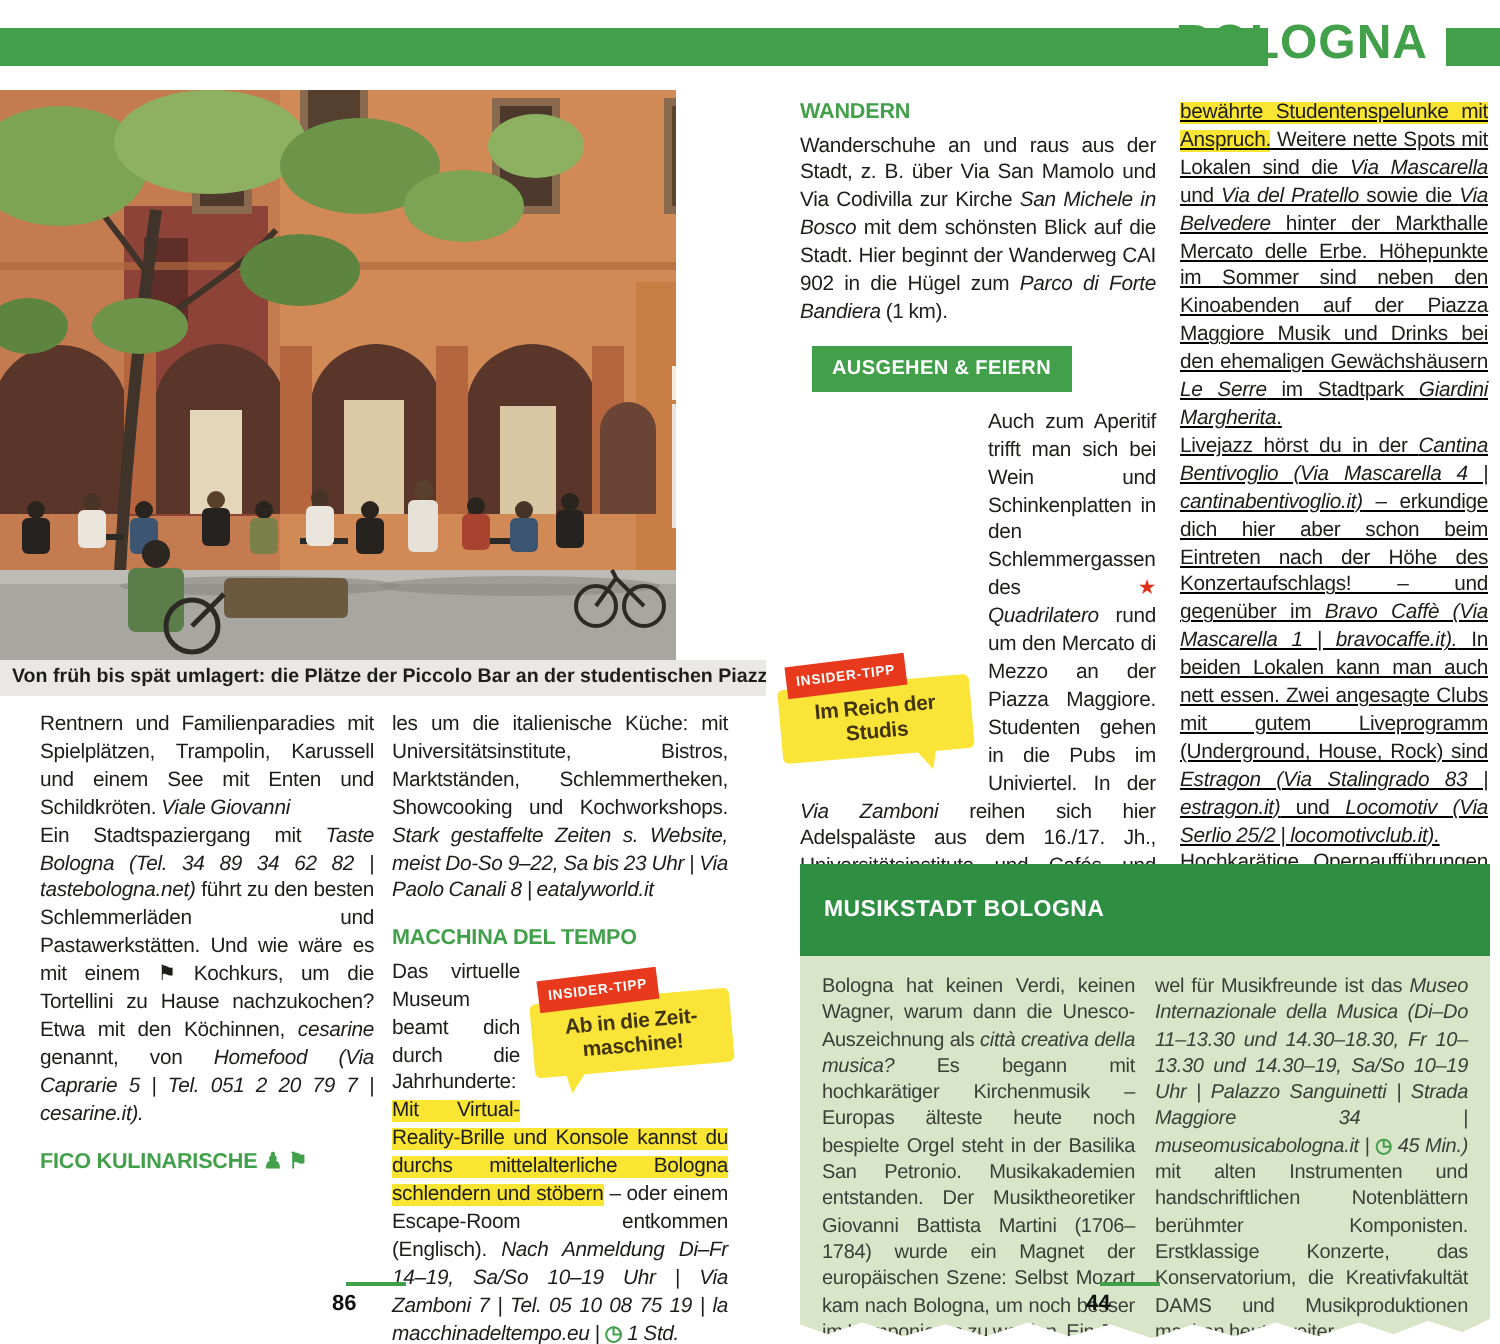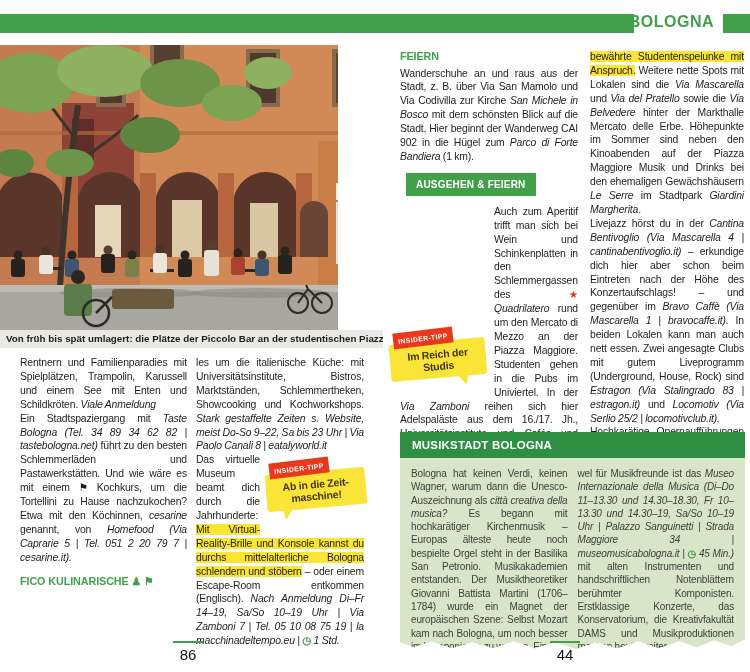--- a/index.html
+++ b/index.html
@@ -9,33 +9,33 @@
     --highlight-yellow:#f9e532;
     --badge-red:#e8391c;
     --bubble-yellow:#fbe438;
   }
   html,body{margin:0;padding:0;background:#fff;}
   .sheet{position:relative;width:750px;height:672px;background:#fff;overflow:hidden;
          font-family:"Liberation Sans",sans-serif;}
   
   .topbar{position:absolute;left:0;top:14px;width:634px;height:19px;background:var(--accent-green);}
   .toptitle{position:absolute;top:10px;right:36px;color:var(--accent-green);
-            font-size:16px;font-weight:bold;letter-spacing:.5px;line-height:24px;}
+            font-size:24px;font-weight:bold;letter-spacing:.5px;line-height:24px;}
   .topsquare{position:absolute;left:723px;top:14px;width:27px;height:19px;background:var(--accent-green);}
   
   .photo{position:absolute;left:0;top:45px;width:338px;height:285px;margin:0;overflow:hidden;}
   .caption{position:absolute;left:0;top:330px;width:377px;height:18px;line-height:18px;
            background:#e9e8e4;color:#1d1d1b;font-size:9.8px;font-weight:bold;padding-left:6px;
            white-space:nowrap;overflow:hidden;}
   
   .col{position:absolute;}
   .col1{left:20px;top:356px;width:167px;}
   .col2{left:196px;top:356px;width:168px;}
   .col3{left:400px;top:50px;width:178px;}
-  .col4{left:590px;top:50px;width:154px;}
+  .col4{left:590px;top:50px;width:154px;text-decoration:underline;}
   .para{margin:0;font-size:10.4px;line-height:13.9px;text-align:justify;color:#1d1d1b;
         letter-spacing:-.15px;word-spacing:-.3px;}
   .ghead{margin:10px 0 3px;font-size:10.8px;line-height:13.5px;font-weight:bold;
          color:var(--accent-green);letter-spacing:-.1px;}
   .ghead.first{margin-top:0;}
   .i{font-style:italic;}
   .hl{background:var(--highlight-yellow);}
   .hli{background:var(--highlight-yellow);font-style:italic;}
   .red{color:#e0301e;}
   .grn{color:var(--accent-green);font-weight:bold;}
@@ -52,29 +52,29 @@
               border-radius:3px;transform:rotate(-5deg);padding:8px 3px 6px;text-align:center;
               font-weight:bold;font-size:10.5px;line-height:11.5px;color:#43350b;}
   .tip-bubble::after{content:"";position:absolute;bottom:-9px;left:14px;border-style:solid;
               border-width:10px 5px 0 5px;border-color:var(--bubble-yellow) transparent transparent transparent;
               transform:skewX(-15deg);}
   .tip-left .tip-bubble::after{left:auto;right:18px;transform:skewX(15deg);}
   .tline{display:block;}
   
   .musik{position:absolute;left:400px;top:432px;width:345px;}
   .musik-head{background:var(--box-green-dark);color:#fff;font-weight:bold;font-size:11.5px;
-              line-height:14px;padding:6px 12px;letter-spacing:.2px;}
+              line-height:14px;padding:16px 12px;letter-spacing:.2px;}
   .musik-body{background:var(--box-green-light);display:flex;gap:10px;padding:9px 11px 18px;height:168px;
               clip-path:polygon(0 0,100% 0,100% 93%,96% 96.5%,91% 93.5%,86% 97%,81% 94%,75% 97.5%,
                 69% 94%,63% 97.5%,57% 94.5%,51% 98%,45% 94.5%,39% 97.5%,33% 94%,27% 97.5%,
                 21% 94.5%,15% 97.5%,9% 94%,4% 97%,0 94.5%);}
   .musik-col{flex:1;font-size:10px;line-height:13.3px;text-align:justify;color:#3a3f38;
              letter-spacing:-.15px;word-spacing:-.3px;}
   
-  .pgfoot{position:absolute;width:44px;text-align:center;font-weight:normal;font-size:15px;color:#111;}
+  .pgfoot{position:absolute;width:44px;font-weight:bold;font-size:11px;color:#111;}
   .pgline{display:block;width:30px;height:2px;background:var(--accent-green);margin:0 auto 3px;}
 </style>
 </head>
 <body>
 
 <div class="sheet">
 
   <div class="topbar"></div>
   <div class="toptitle">BOLOGNA</div>
   <div class="topsquare"></div>
@@ -181,41 +181,42 @@
       <g>
         <circle cx="96" cy="268" r="13" stroke="#2c2a26" stroke-width="2.5" fill="none"></circle>
         <rect x="112" y="244" width="62" height="20" rx="3" fill="#6b5a3f"></rect>
         <path d="M112 252 L96 268" stroke="#2c2a26" stroke-width="2.5"></path>
       </g>
     </svg>
   </figure>
   <div class="caption">Von früh bis spät umlagert: die Plätze der Piccolo Bar an der studentischen Piazza Verdi</div>
 
   <div class="col col1">
-    <p class="para"><span>Rentnern und Familienparadies mit Spielplätzen, Trampolin, Karussell und einem See mit Enten und Schildkröten. </span><span class="i">Viale Anmeldung</span></p>
+    <p class="para"><span>Rentnern und Familienparadies mit Spielplätzen, Trampolin, Karussell und einem See mit Enten und Schildkröten. </span><span class="i">Viale Giovanni</span></p>
     <p class="para"><span>Ein Stadtspaziergang mit </span><span class="i">Taste Bologna (Tel. 34 89 34 62 82 | tastebologna.net)</span><span> führt zu den besten Schlemmerläden und Pastawerkstätten. Und wie wäre es mit einem </span><span>⚑</span><span> Kochkurs, um die Tortellini zu Hause nachzukochen? Etwa mit den Köchinnen, </span><span class="i">cesarine</span><span> genannt, von </span><span class="i">Homefood (Via Caprarie 5 | Tel. 051 2 20 79 7 | cesarine.it).</span></p>
     <h3 class="ghead"><span>FICO KULINARISCHE </span><span>♟</span><span> </span><span>⚑</span></h3>
   </div>
 
   <div class="col col2">
     <p class="para"><span>les um die italienische Küche: mit Universitätsinstitute, Bistros, Marktständen, Schlemmertheken, Showcooking und Kochworkshops. </span><span class="i">Stark gestaffelte Zeiten s. Website, meist Do-So 9–22, Sa bis 23 Uhr | Via Paolo Canali 8 | eatalyworld.it</span></p>
+    <h3 class="ghead">MACCHINA DEL TEMPO</h3>
     <p class="para">
       <span class="tip-badge tip-right">
         <span class="tip-label">INSIDER-TIPP</span>
         <span class="tip-bubble">
           <span class="tline">Ab in die Zeit-</span>
           <span class="tline">maschine!</span>
         </span>
       </span>
       <span><span>Das virtuelle Museum beamt dich durch die Jahrhunderte: </span><span class="hl">Mit Virtual-Reality-Brille und Konsole kannst du durchs mittelalterliche Bologna schlendern und stöbern</span><span> – oder einem Escape-Room entkommen (Englisch). </span><span class="i">Nach Anmeldung Di–Fr 14–19, Sa/So 10–19 Uhr | Via Zamboni 7 | Tel. 05 10 08 75 19 | la macchinadeltempo.eu | </span><span class="grn">◷</span><span class="i"> 1 Std.</span></span>
     </p>
   </div>
 
   <div class="col col3">
-    <h3 class="ghead first">FEIERN</h3>
+    <h3 class="ghead first">WANDERN</h3>
     <p class="para"><span>Wanderschuhe an und raus aus der Stadt, z. B. über Via San Mamolo und Via Codivilla zur Kirche </span><span class="i">San Michele in Bosco</span><span> mit dem schönsten Blick auf die Stadt. Hier beginnt der Wanderweg CAI 902 in die Hügel zum </span><span class="i">Parco di Forte Bandiera</span><span> (1 km).</span></p>
     <div class="banner">AUSGEHEN &amp; FEIERN</div>
     <p class="para">
       <span class="tip-badge tip-left">
         <span class="tip-label">INSIDER-TIPP</span>
         <span class="tip-bubble">
           <span class="tline">Im Reich der</span>
           <span class="tline">Studis</span>
         </span>
       </span>

